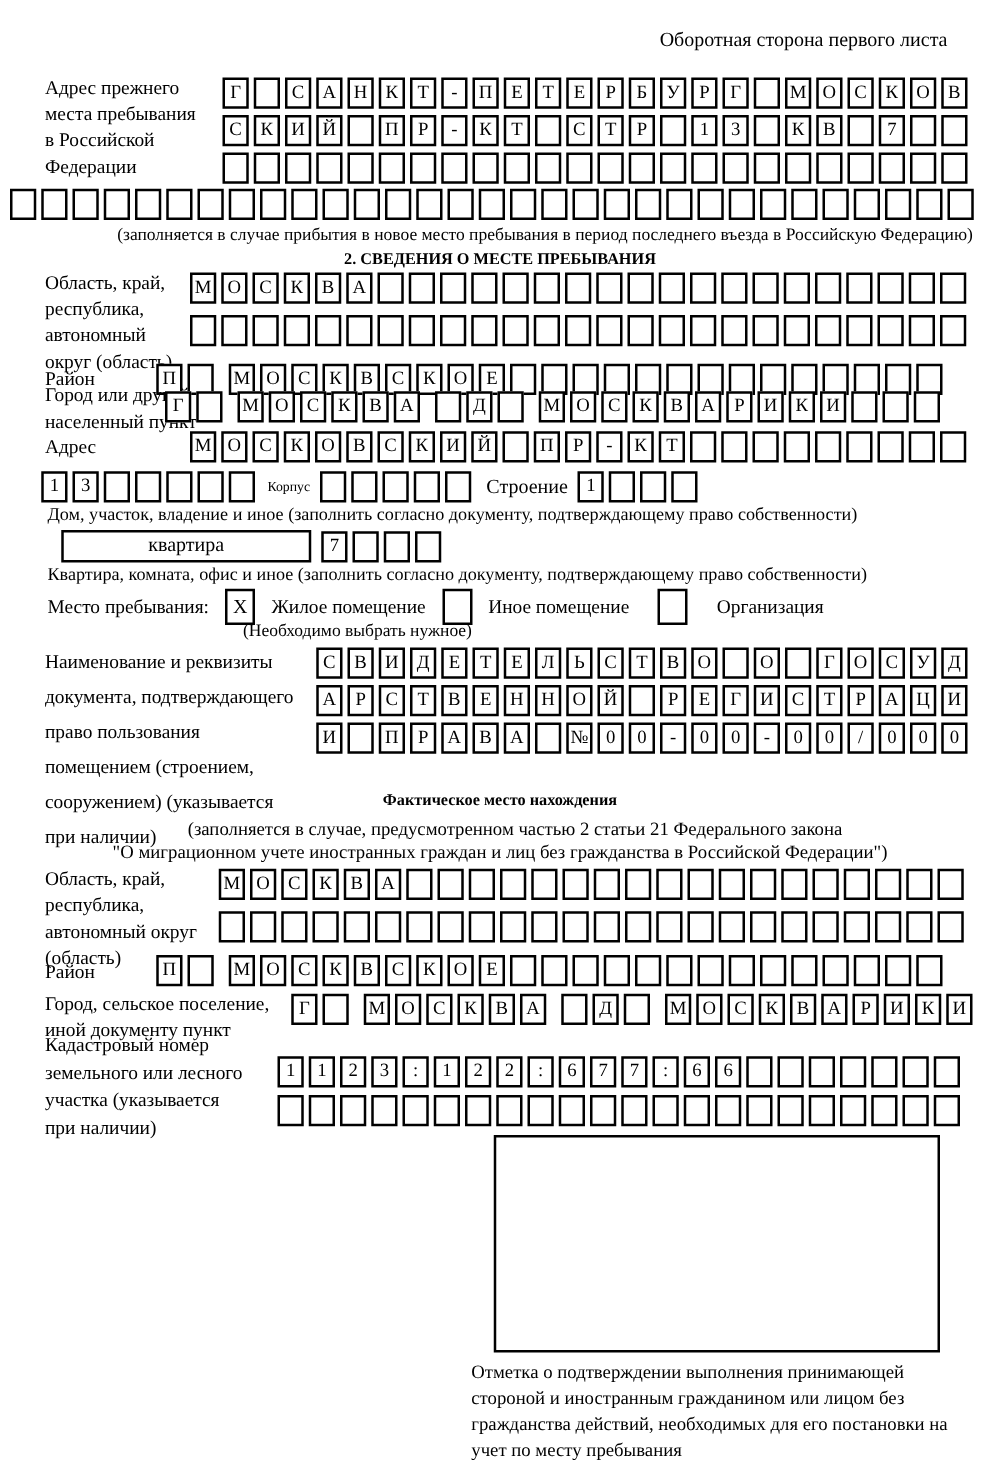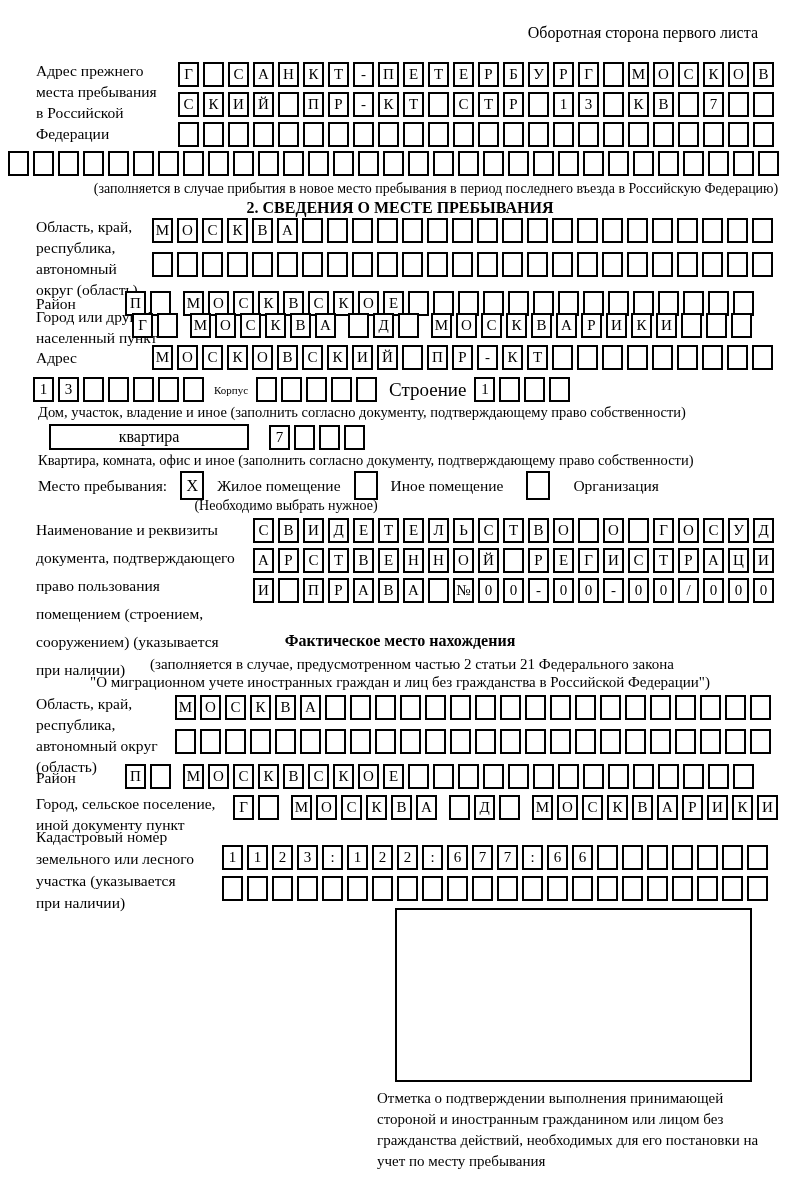--- a/index.html
+++ b/index.html
@@ -17,21 +17,21 @@
     border:2px solid #000;display:flex;align-items:center;justify-content:center;
     font-size:15px;background:#fff;
   }
   .bigbox{
     box-sizing:border-box;height:26px;border:2px solid #000;
     display:flex;align-items:center;justify-content:center;font-size:16px;background:#fff;
   }
   .chk{width:24px;height:29px;font-size:16px;}
   .note{font-size:14px;line-height:17px;}
   .center{text-align:center;width:800px;left:0;}
-  .title{font-weight:bold;font-size:16px;}
+  .title{font-weight:bold;font-size:13px;}
   .inline-row{display:flex;align-items:center;}
   .stamp-box{box-sizing:border-box;border:2px solid #000;background:#fff;}
 </style>
 </head>
 <body>
 
 <div class="abs" style="top:24px;right:42px;font-size:16px;">Оборотная сторона первого листа</div>
 
 <div class="abs lbl" style="left:36px;top:60px;">Адрес прежнего
 места пребывания
@@ -339,33 +339,33 @@
   <div style="font-size:11px;margin-left:2px;">Корпус</div>
   <div class="boxrow">
       <span class="seg">
         <span class="cell"></span>
         <span class="cell"></span>
         <span class="cell"></span>
         <span class="cell"></span>
         <span class="cell"></span>
       </span>
     </div>
-  <div style="font-size:19px;margin-left:4px;">Строение</div>
+  <div style="font-size:16px;margin-left:4px;">Строение</div>
   <div class="boxrow">
       <span class="seg">
         <span class="cell">1</span>
         <span class="cell"></span>
         <span class="cell"></span>
         <span class="cell"></span>
       </span>
     </div>
 </div>
 <div class="abs" style="left:38px;top:404px;font-size:14.5px;">Дом, участок, владение и иное (заполнить согласно документу, подтверждающему право собственности)</div>
 
-<div class="abs inline-row" style="left:33px;top:424px;gap:20px;padding-left:16px;">
+<div class="abs inline-row" style="left:33px;top:424px;gap:8px;padding-left:16px;">
   <div class="bigbox" style="width:200px;">квартира</div>
   <div class="boxrow">
       <span class="seg">
         <span class="cell">7</span>
         <span class="cell"></span>
         <span class="cell"></span>
         <span class="cell"></span>
       </span>
     </div>
 </div>

